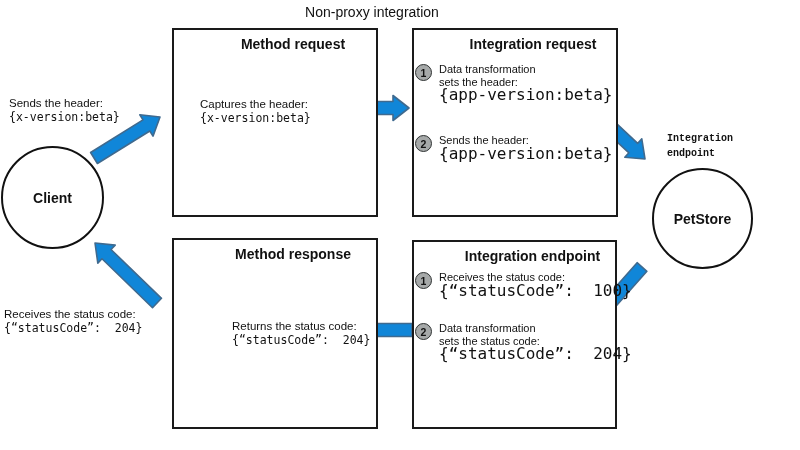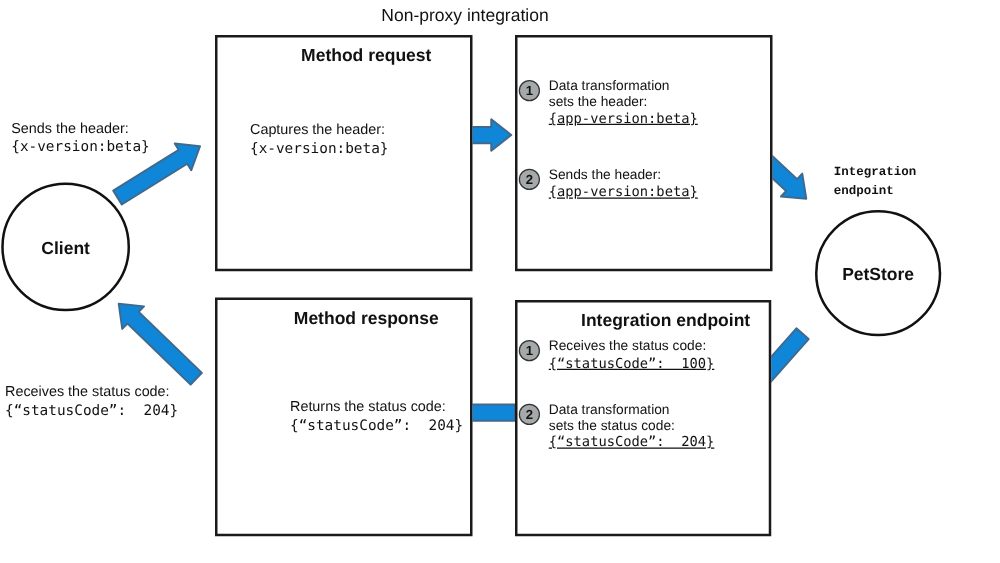--- a/index.html
+++ b/index.html
@@ -25,21 +25,21 @@
     white-space:pre;
   }
   .step{position:absolute;display:flex;gap:7px;align-items:flex-start;}
   .stepnum{
     width:15px;height:15px;border-radius:50%;border:1.5px solid #2f3333;
     background:#a6a9a9;flex:0 0 auto;display:flex;align-items:center;
     justify-content:center;font-size:10.5px;font-weight:700;color:#111;
     margin-top:1px;
   }
   .steptext .sans{font-size:11px;line-height:12.5px;}
-  .steptext .mono{font-size:11px;line-height:14px;text-decoration:underline;}
+  .steptext .mono{font-size:16px;line-height:14px;}
   .node{
     position:absolute;border:2.5px solid #111;border-radius:50%;background:#fff;
     display:flex;align-items:center;justify-content:center;
     font-size:14px;font-weight:600;z-index:2;
   }
   .freelabel{position:absolute;z-index:3;}
   .endpoint-label{
     position:absolute;left:667px;top:131px;width:80px;font-size:10px;
     font-weight:600;line-height:15px;z-index:3;font-family:Liberation Mono, monospace;
   }
@@ -76,20 +76,21 @@
 
   <div class="box" style="left:172px;top:28px;width:166px;height:185px;">
     <div class="box-title">Method request</div>
     <div class="body-block" style="left:26px;top:68px;">
       <div class="sans">Captures the header:</div>
       <div class="mono">{x-version:beta}</div>
     </div>
   </div>
 
   <div class="box" style="left:412px;top:28px;width:166px;height:185px;">
+    <div class="box-title">Integration request</div>
     <div class="step" style="left:1px;top:33px;">
       <div class="stepnum" style="background: rgb(166, 169, 169); border-color: rgb(47, 51, 51);">1</div>
       <div class="steptext">
         <div class="sans">Data transformation</div>
         <div class="sans">sets the header:</div>
         <div class="mono">{app-version:beta}</div>
       </div>
     </div>
     <div class="step" style="left:1px;top:104px;">
       <div class="stepnum" style="background: rgb(166, 169, 169); border-color: rgb(47, 51, 51);">2</div>

